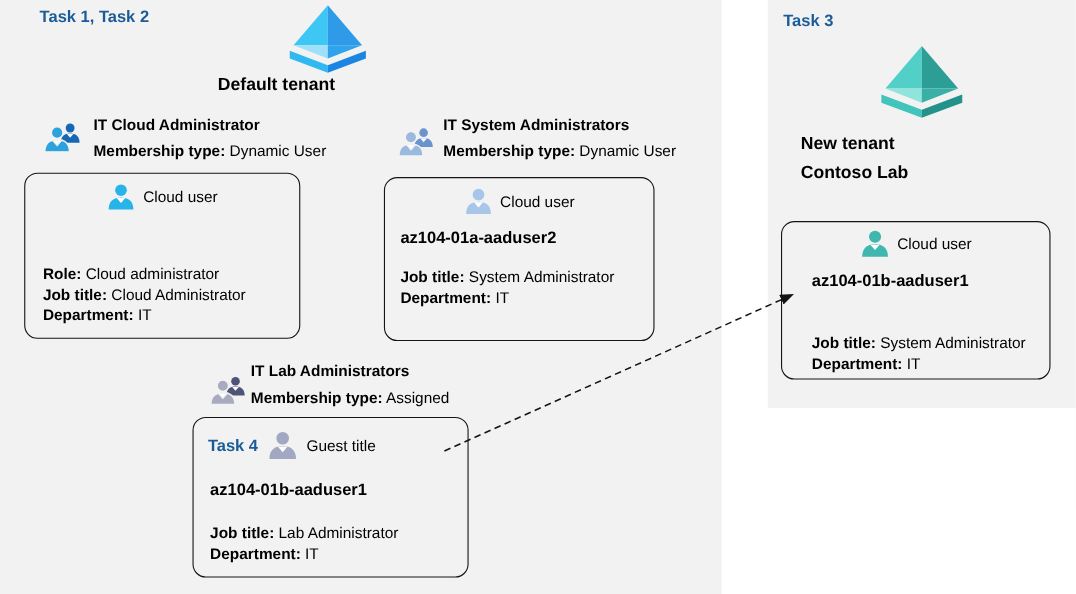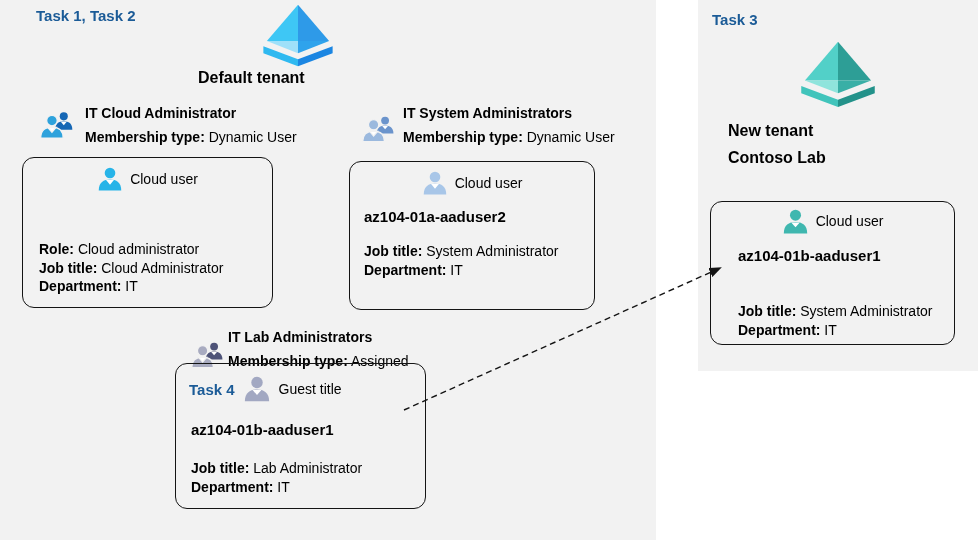--- a/index.html
+++ b/index.html
@@ -138,21 +138,21 @@
   <svg class="abs" style="left:190px;top:340px" width="36" height="32" viewBox="0 0 36 30">
     <use href="#person-shape" class="g3-back" transform="translate(14.5,0.5) scale(0.80)"></use>
     <use href="#person-shape" class="g3-front front-sep" transform="translate(0,3.0) scale(1.05)"></use>
   </svg>
   <div class="abs group-membership" style="left:228px;top:353px">
     <b>Membership type:</b>
     <span>Assigned</span>
   </div>
   <div class="abs group-name" style="left:228px;top:329px">IT Lab Administrators</div>
 
-  <div class="card" style="left:175px;top:363px;width:249px;height:144px">
+  <div class="card" style="left:175px;top:379px;width:249px;height:144px">
     <div class="card-header-left">
       <span class="task-label">Task 4</span>
       <svg width="28" height="28" viewBox="0 0 24 24">
         <use href="#person-shape" class="ug"></use>
       </svg>
       <span>Guest title</span>
     </div>
     <div class="user-name" style="left:15px;top:57px">az104-01b-aaduser1</div>
     <div class="card-lines" style="left:15px;top:95px">
       <div>

